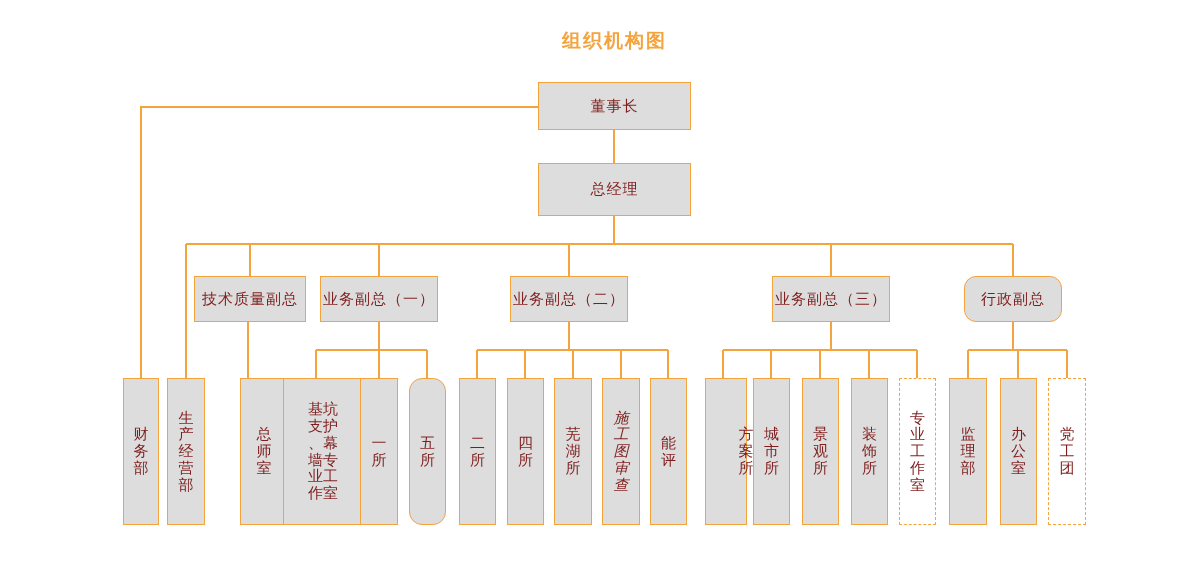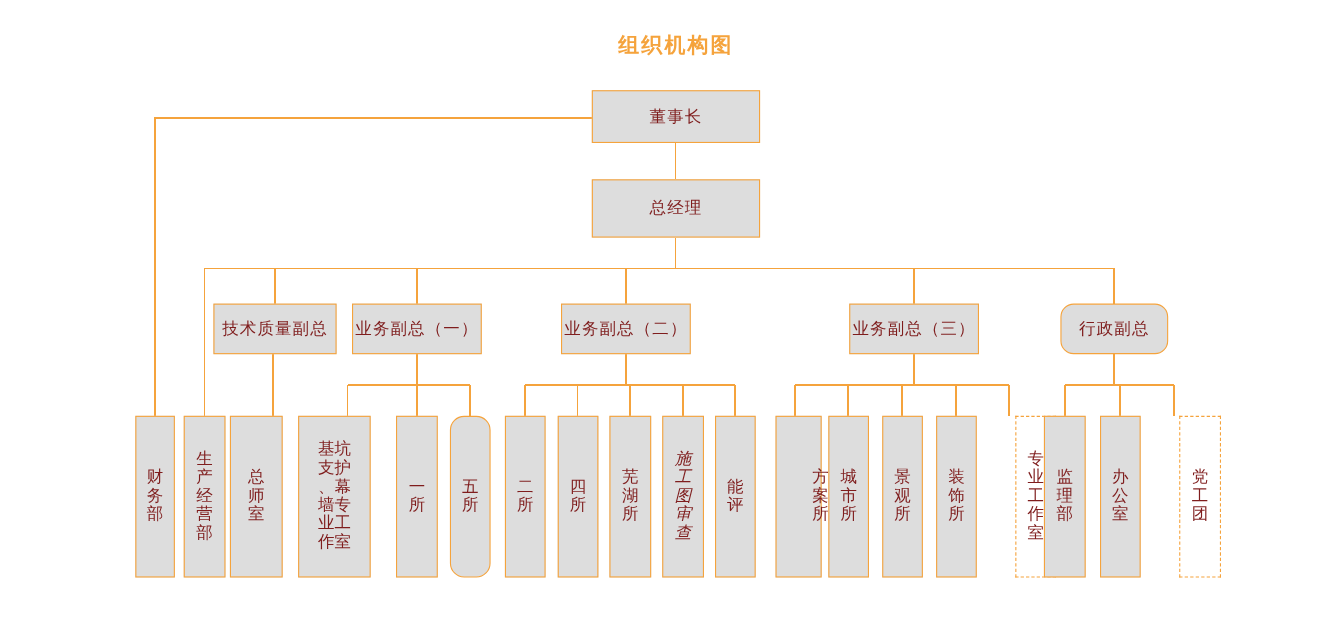--- a/index.html
+++ b/index.html
@@ -10,21 +10,21 @@
   .title{
     position:absolute;left:518px;top:28px;width:193px;text-align:center;
     font-size:19px;font-weight:bold;color:#F5A33C;letter-spacing:2px;
   }
   svg.connectors{position:absolute;left:0;top:0;}
   .box{
     position:absolute;box-sizing:border-box;background:#DDDDDD;
     border:1.5px solid #F5A33C;display:flex;align-items:center;justify-content:center;
     font-size:15px;font-weight:500;color:#7f1d1d;
   }
-  .box.dashed{background:#ffffff;border-style:dashed;margin-left:24px;}
+  .box.dashed{background:#ffffff;border-style:dashed;}
   .hlabel{white-space:nowrap;letter-spacing:1px;}
   
   .vlabel{
     display:block;width:17px;text-align:center;word-break:break-all;
     line-break:anywhere;line-height:1.12;letter-spacing:0;
   }
   .vlabel.wide{width:32px;}
   
   .lvl2{top:276px;height:46px;}
   .dept{top:378px;height:147px;}
@@ -96,24 +96,24 @@
   <div class="box lvl2" style="left:964px;width:98px;border-radius:12px;">
     <span class="hlabel">行政副总</span>
   </div>
 
   <div class="box dept" style="left:123px;width:36px;">
     <span class="vlabel">财务部</span>
   </div>
   <div class="box dept" style="left:167px;width:38px;">
     <span class="vlabel">生产经营部</span>
   </div>
-  <div class="box dept" style="left:209px;width:48px;">
+  <div class="box dept" style="left:240px;width:48px;">
     <span class="vlabel">总师室</span>
   </div>
-  <div class="box dept" style="left:271px;width:66px;">
+  <div class="box dept" style="left:283px;width:80px;">
     <span class="vlabel wide">基坑支护、幕墙专业工作室</span>
   </div>
   <div class="box dept" style="left:360px;width:38px;">
     <span class="vlabel">一所</span>
   </div>
   <div class="box dept" style="left:409px;width:37px;border-radius:13px;">
     <span class="vlabel">五所</span>
   </div>
   <div class="box dept" style="left:459px;width:37px;">
     <span class="vlabel">二所</span>

